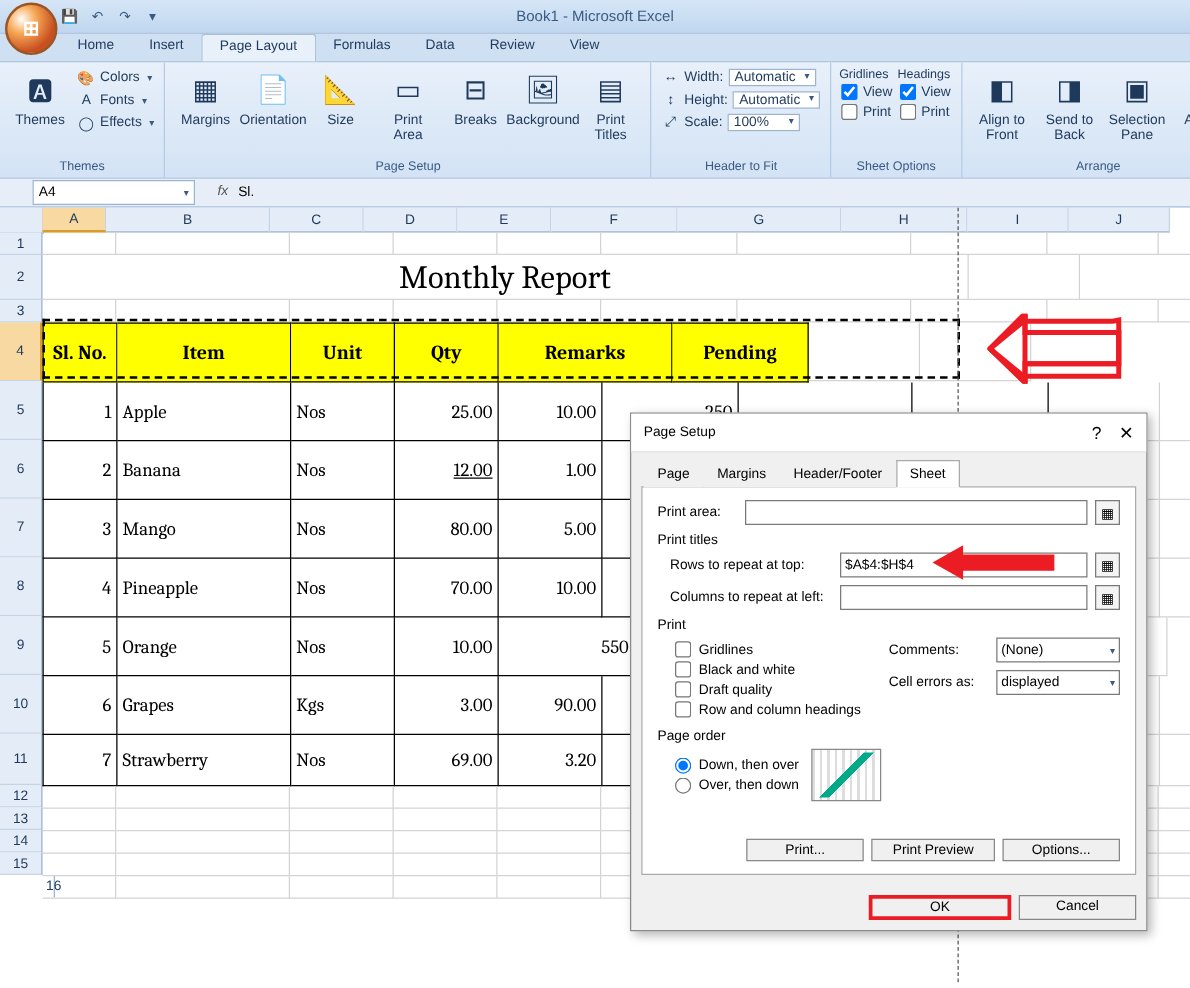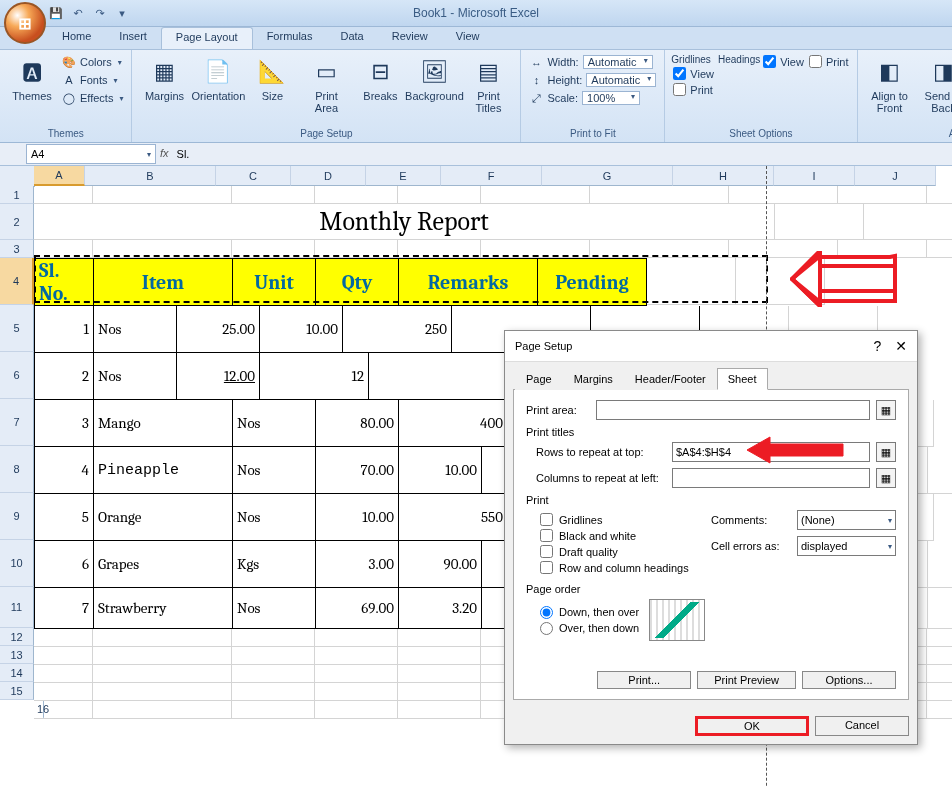--- a/index.html
+++ b/index.html
@@ -16,35 +16,35 @@
 .group{border-right:1px solid #b5cbe4;padding:2px 6px;display:flex;flex-direction:column;justify-content:space-between}
 .group-label{text-align:center;font-size:10px;color:#3b5a82;padding:1px 0}
 .group-content{flex:1;display:flex;align-items:flex-start;gap:2px;padding-top:2px}
 .big-btn{display:flex;flex-direction:column;align-items:center;justify-content:center;width:48px;padding:2px;text-align:center;color:#1e395b;cursor:pointer;gap:2px}
 .big-btn .icon{width:32px;height:32px;display:flex;align-items:center;justify-content:center;font-size:22px}
 .small-line{display:flex;align-items:center;gap:4px;color:#1e395b;padding:1px 2px;cursor:pointer;font-size:11px;white-space:nowrap}
 .small-icon{width:14px;height:14px;display:inline-flex;align-items:center;justify-content:center}
 .dd{font-size:8px;color:#3b5a82;margin-left:2px}
 .formula-bar{height:22px;background:#e8eef7;border-bottom:1px solid #a8c0db;display:flex;align-items:center}
 .name-box{width:120px;border:1px solid #9bb4d2;background:#fff;height:18px;margin-left:26px;padding:0 4px;display:flex;align-items:center;justify-content:space-between}
-.fx-box{display:flex;margin-left:4px;gap:6px}
+.fx-box{display:flex;margin-left:18px;gap:6px}
 .fx-box input{border:none;background:transparent;font-size:11px;width:600px;outline:none}
 .grid-area{position:relative;overflow:hidden;height:620px}
 .sel-all{position:absolute;left:0;top:0;width:34px;height:20px;background:#e4ecf7;border-right:1px solid #9eb6ce;border-bottom:1px solid #9eb6ce}
 .col-headers{position:absolute;left:34px;top:0;height:20px;display:flex}
 .col-h{background:#e4ecf7;border-right:1px solid #c5d3e6;border-bottom:1px solid #9eb6ce;display:flex;align-items:center;justify-content:center;color:#1e395b}
 .col-h.sel{background:#f7d9a1;border-bottom:2px solid #d89b2e}
 .row-headers{position:absolute;left:0;top:20px;width:34px}
 .row-h{background:#e4ecf7;border-bottom:1px solid #c5d3e6;border-right:1px solid #9eb6ce;display:flex;align-items:center;justify-content:center;color:#1e395b}
 .row-h.sel{background:#f7d9a1;border-right:2px solid #d89b2e}
 .cells{position:absolute;left:34px;top:20px}
 .row{display:flex}
 .cell{border-right:1px solid #d4d4d4;border-bottom:1px solid #d4d4d4;padding:0 4px;display:flex;align-items:center;font-size:11px;overflow:hidden}
 .title-cell{font-family:Cambria,serif;font-size:26px;justify-content:center}
-.hdr-cell{background:#ffff00;color:#0369a1;font-weight:bold;font-family:Cambria,serif;font-size:20px;justify-content:center;border-right:1px solid #000;border-bottom:1px solid #000;border-top:1px solid #000}
+.hdr-cell{background:#ffff00;color:#000000;font-weight:bold;font-family:Cambria,serif;font-size:16px;justify-content:center;border-right:1px solid #000;border-bottom:1px solid #000;border-top:1px solid #000}
 .hdr-cell:first-child{border-left:1px solid #000}
 .data-cell{font-family:Cambria,serif;font-size:15px;border-right:1px solid #000;border-bottom:1px solid #000}
 .data-cell:first-child{border-left:1px solid #000}
 .num{justify-content:flex-end}
 .ants{position:absolute;border:2px dashed #000;pointer-events:none}
 .page-break{position:absolute;border-right:1px dashed #555;height:700px;top:0}
 .arrow-annot{position:absolute}
 .dialog{position:absolute;left:504px;top:330px;width:412px;background:#f0f0f0;border:1px solid #8a8a8a;font-size:11px;box-shadow:3px 3px 8px rgba(0,0,0,0.3)}
 .dlg-title{background:#fff;height:30px;display:flex;align-items:center;padding:0 10px;justify-content:space-between;border-bottom:1px solid #ddd}
 .dlg-close{display:flex;gap:14px;font-size:14px}
@@ -178,37 +178,37 @@
         <div class="small-line">
             <span class="small-icon">⤢</span>
             <span>Scale:</span> 
             <span style="border:1px solid #9bb4d2;background:#fff;padding:0 4px;width:48px;display:flex;justify-content:space-between">
               <span>100%</span>
               <span class="dd">▾</span>
             </span>
           </div>
       </div>
     </div>
-    <div class="group-label">Print to Fit</div>
+    <div class="group-label">Header to Fit</div>
   </div>
 
   <div class="group">
     <div class="group-content">
       <div style="display:flex;flex-direction:column;gap:1px">
         <div style="font-size:10px;color:#1e395b">Gridlines</div>
         <div class="small-line">
             <input type="checkbox" checked="" style=""> 
             <span>View</span>
           </div>
         <div class="small-line">
             <input type="checkbox" style=""> 
             <span>Print</span>
           </div>
       </div>
-      <div style="display:flex;flex-direction:row;gap:1px">
+      <div style="display:flex;flex-direction:column;gap:1px">
         <div style="font-size:10px;color:#1e395b">Headings</div>
         <div class="small-line">
             <input type="checkbox" checked="" style=""> 
             <span>View</span>
           </div>
         <div class="small-line">
             <input type="checkbox" style=""> 
             <span>Print</span>
           </div>
       </div>
@@ -320,53 +320,57 @@
         <div class="cell hdr-cell" style="width: 130px; height: 46px;">Item</div>
         <div class="cell hdr-cell" style="width: 74px; height: 46px;">Unit</div>
         <div class="cell hdr-cell" style="width: 74px; height: 46px;">Qty</div>
         <div class="cell hdr-cell" style="width: 130px; height: 46px;">Remarks</div>
         <div class="cell hdr-cell" style="width: 100px; height: 46px;">Pending</div>
         <div class="cell" style="width: 80px; height: 46px;"></div>
         <div class="cell" style="width: 80px; height: 46px;"></div>
       </div>
       <div class="row">
         <div class="cell data-cell num" style="width: 50px; height: 46px;">1</div>
+        <div class="cell data-cell " style="width: 130px; height: 46px;">Apple</div>
         <div class="cell data-cell " style="width: 74px; height: 46px;">Nos</div>
         <div class="cell data-cell num" style="width: 74px; height: 46px;">25.00</div>
         <div class="cell data-cell num" style="width: 74px; height: 46px;">10.00</div>
         <div class="cell data-cell num" style="width: 100px; height: 46px;">250</div>
         <div class="cell data-cell " style="width: 130px; height: 46px;"></div>
         <div class="cell data-cell " style="width: 100px; height: 46px;"></div>
         <div class="cell" style="width: 80px; height: 46px;"></div>
         <div class="cell" style="width: 80px; height: 46px;"></div>
       </div>
       <div class="row">
         <div class="cell data-cell num" style="width: 50px; height: 46px;">2</div>
+        <div class="cell data-cell " style="width: 130px; height: 46px;">Banana</div>
         <div class="cell data-cell " style="width: 74px; height: 46px;">Nos</div>
         <div class="cell data-cell num" style="width: 74px; height: 46px; text-decoration: underline;">12.00</div>
+        <div class="cell data-cell num" style="width: 74px; height: 46px;">1.00</div>
         <div class="cell data-cell num" style="width: 100px; height: 46px;">12</div>
         <div class="cell data-cell " style="width: 130px; height: 46px;"></div>
         <div class="cell data-cell " style="width: 100px; height: 46px;"></div>
         <div class="cell" style="width: 80px; height: 46px;"></div>
         <div class="cell" style="width: 80px; height: 46px;"></div>
       </div>
       <div class="row">
         <div class="cell data-cell num" style="width: 50px; height: 46px;">3</div>
         <div class="cell data-cell " style="width: 130px; height: 46px;">Mango</div>
         <div class="cell data-cell " style="width: 74px; height: 46px;">Nos</div>
         <div class="cell data-cell num" style="width: 74px; height: 46px;">80.00</div>
+        <div class="cell data-cell num" style="width: 74px; height: 46px;">5.00</div>
         <div class="cell data-cell num" style="width: 100px; height: 46px;">400</div>
         <div class="cell data-cell " style="width: 130px; height: 46px;"></div>
         <div class="cell data-cell " style="width: 100px; height: 46px;"></div>
         <div class="cell" style="width: 80px; height: 46px;"></div>
         <div class="cell" style="width: 80px; height: 46px;"></div>
       </div>
       <div class="row">
         <div class="cell data-cell num" style="width: 50px; height: 46px;">4</div>
-        <div class="cell data-cell " style="width: 130px; height: 46px; font-family: Liberation Mono, monospace;">Pineapple</div>
+        <div class="cell data-cell " style="width: 130px; height: 46px;">Pineapple</div>
         <div class="cell data-cell " style="width: 74px; height: 46px;">Nos</div>
         <div class="cell data-cell num" style="width: 74px; height: 46px;">70.00</div>
         <div class="cell data-cell num" style="width: 74px; height: 46px;">10.00</div>
         <div class="cell data-cell num" style="width: 100px; height: 46px;">700</div>
         <div class="cell data-cell " style="width: 130px; height: 46px;"></div>
         <div class="cell data-cell " style="width: 100px; height: 46px;"></div>
         <div class="cell" style="width: 80px; height: 46px;"></div>
         <div class="cell" style="width: 80px; height: 46px;"></div>
       </div>
       <div class="row">

